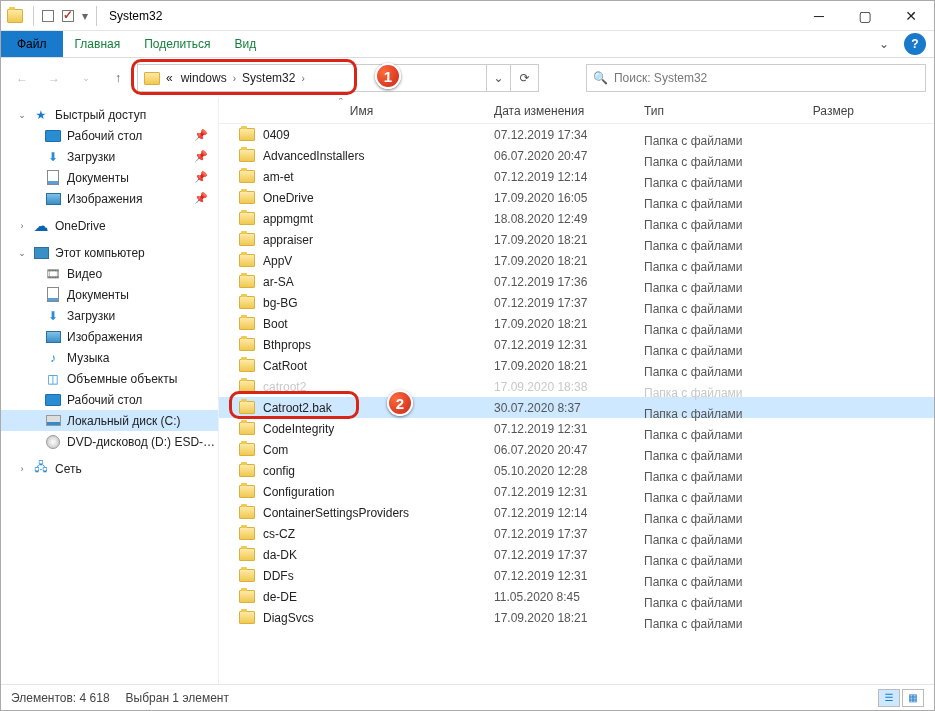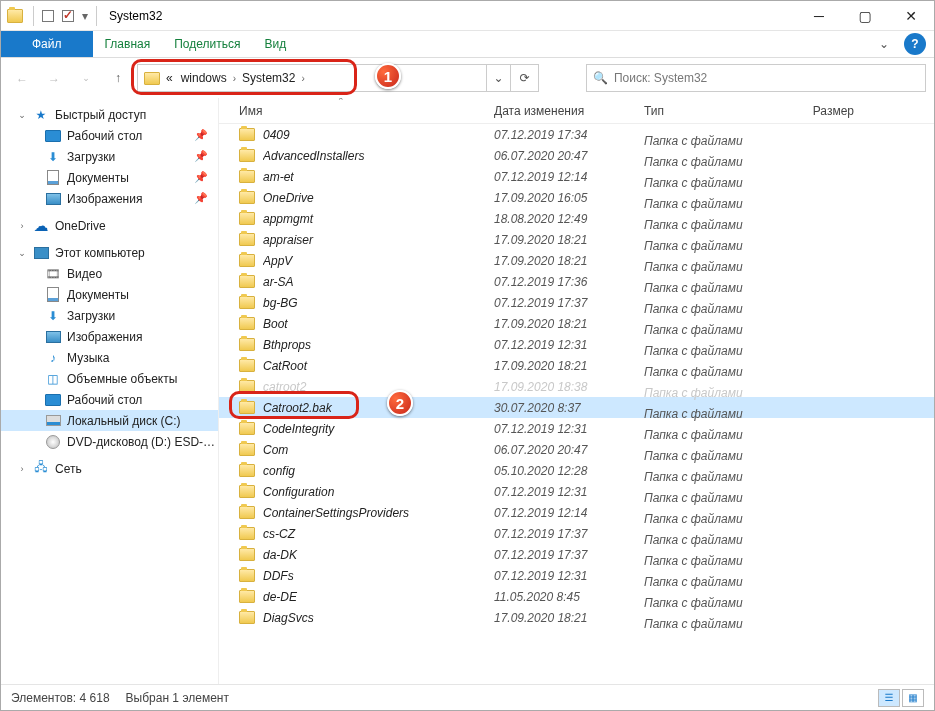--- a/index.html
+++ b/index.html
@@ -12,21 +12,21 @@
 .title-bar .qat .folder-tiny:before { content:""; position:absolute; top:-3px; left:1px; width:6px; height:3px; background:#f0c950; border-radius:1px 1px 0 0; }
 .title-bar .qat .sep { width:1px; height:20px; background:#ccc; margin:0 4px; }
 .title-bar .qat .cb { width:12px; height:12px; border:1px solid #777; display:inline-block; margin:0 4px; position:relative; }
 .title-bar .qat .cb.checked:after { content:"✓"; position:absolute; top:-3px; left:0; color:#c0392b; font-size:12px; font-weight:bold; }
 .title-bar .title { margin-left: 8px; color: #000; }
 .title-bar .window-controls { margin-left:auto; display:flex; }
 .title-bar .window-controls div { width:46px; height:30px; display:flex; align-items:center; justify-content:center; color:#222; font-size:14px; }
 
 
 .ribbon { height: 27px; display:flex; align-items:stretch; background:#fff; border-bottom:1px solid #ddd; position:relative; }
-.ribbon .file-tab { background:#1979ca; color:#ffffff; padding:0 31px; display:flex; align-items:center; }
+.ribbon .file-tab { background:#1979ca; color:#000000; padding:0 16px; display:flex; align-items:center; }
 .ribbon .tab { padding:0 12px; display:flex; align-items:center; color:#15803d; }
 .ribbon .expand { margin-left:auto; width:28px; display:flex; align-items:center; justify-content:center; color:#555; }
 .ribbon .help { width:22px; height:22px; border-radius:50%; background:#1979ca; color:#fff; display:flex; align-items:center; justify-content:center; margin:2px 8px 0 6px; font-weight:bold; }
 
 
 .nav-bar { height:40px; display:flex; align-items:center; padding:4px 8px; gap:6px; }
 .nav-btn { width:26px; height:26px; display:flex; align-items:center; justify-content:center; color:#555; border-radius:2px; }
 .nav-btn.disabled { color:#bbb; }
 .addr-box { flex:0 0 350px; height:28px; border:1px solid #ccc; display:flex; align-items:center; padding:0 6px; gap:4px; position:relative; }
 .addr-box .folder-tiny { width:16px; height:13px; background:linear-gradient(#ffe9a6,#f0c950); border:1px solid #d8b13e; border-radius:1px; position:relative; }
@@ -50,26 +50,26 @@
 .sb-item.group.first { margin-top:0; }
 .sb-item .tree-arrow { width:10px; color:#666; font-size:9px; text-align:center; }
 .sb-item.selected { background:#cde8ff; }
 .sb-item .pin { color:#777; margin-left:auto; margin-right:10px; font-size:11px; }
 .sb-ico { width:16px; height:16px; display:inline-flex; align-items:center; justify-content:center; }
 
 
 .content { flex:1; overflow:hidden; position:relative; }
 .col-headers { display:flex; height:26px; align-items:center; border-bottom:1px solid #eee; padding-left:20px; color:#444; }
 .col-headers .col { padding-right:10px; }
-.col-name { flex:0 0 255px; }
+.col-name { flex:0 0 255px;text-align:center; }
 .col-date { flex:0 0 150px; }
 .col-type { flex:0 0 140px; }
 .col-size { flex:0 0 80px; text-align:right; }
 .file-list { overflow-y:auto; height: calc(100% - 26px); }
-.row { display:flex; height:21px; align-items:center; padding-left:20px;font-style:italic; }
+.row { display:flex; height:21px; align-items:center; padding-left:20px; }
 .row.selected { background:#cde8ff; }
 .row .fico { width:16px; height:13px; background:linear-gradient(#ffe9a6,#f0c950); border:1px solid #d8b13e; border-radius:1px; margin-right:8px; position:relative; flex-shrink:0; }
 .row .fico:before { content:""; position:absolute; top:-3px; left:1px; width:6px; height:3px; background:#f0c950; border-radius:1px 1px 0 0; }
 .row .cname { flex:0 0 231px; color:#222; white-space:nowrap; overflow:hidden; }
 .row .cdate { flex:0 0 150px; color:#555; }
 .row .ctype { flex:0 0 160px; color:#555;margin-top:12px; }
 .row .csize { flex:0 0 80px; color:#555; text-align:right; }
 
 .row.faded .cname, .row.faded .cdate, .row.faded .ctype { color: #c8c8c8; }
 

